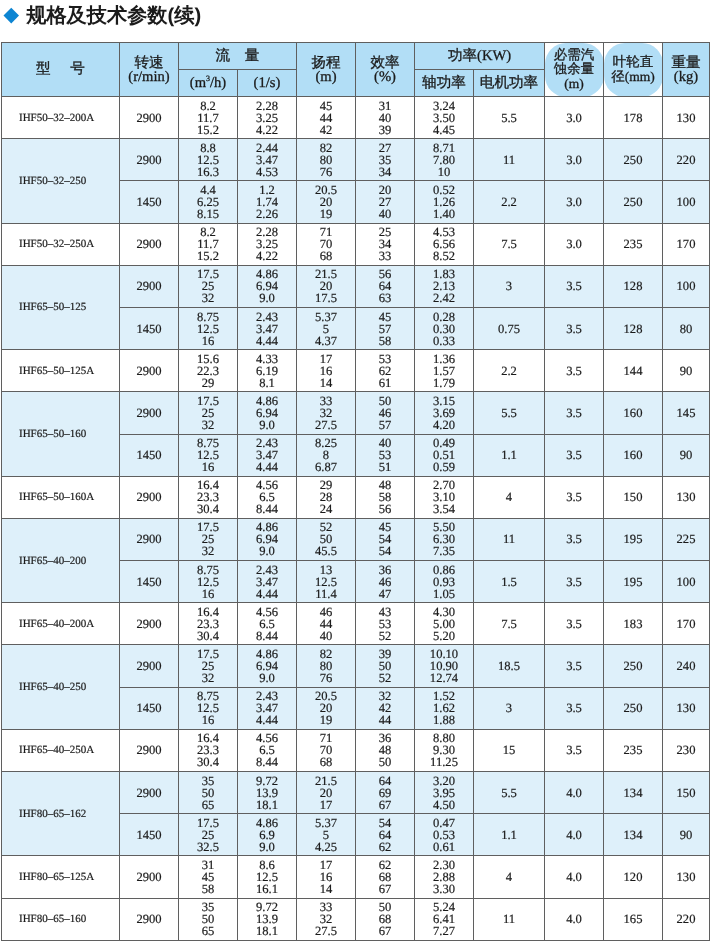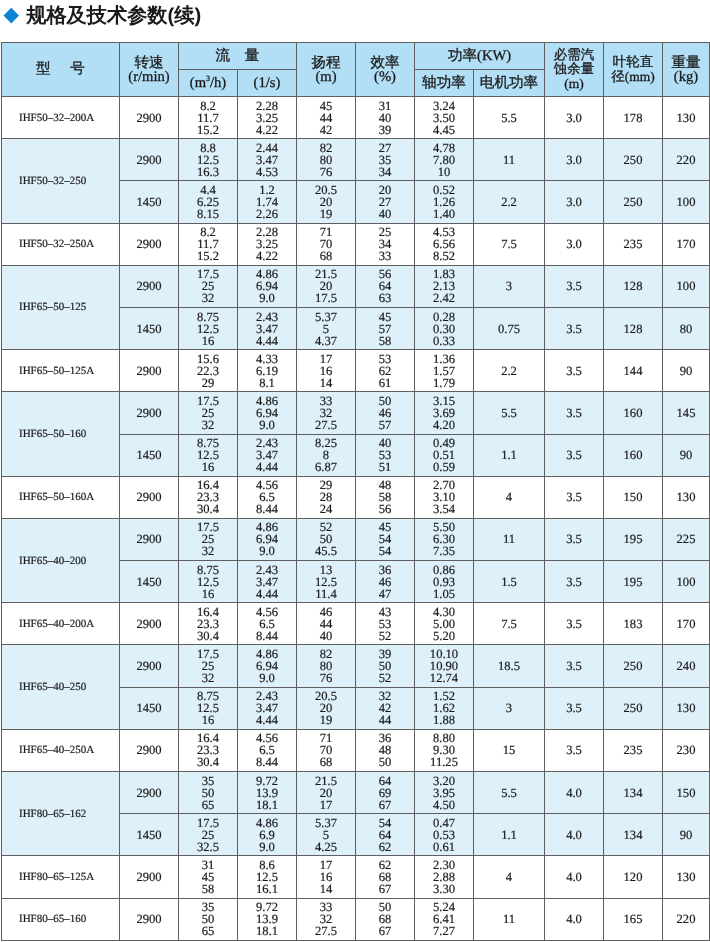--- a/index.html
+++ b/index.html
@@ -23,21 +23,21 @@
   table.spec{position:absolute;left:1px;top:42px;width:708px;height:896.5px;
              border-collapse:collapse;table-layout:fixed;
              color:#1b1b1b;}
   table.spec td,table.spec th{
              border:1px solid #5f5f5f;padding:0;margin:0;
              text-align:center;vertical-align:middle;
              font-weight:normal;overflow:hidden;}
   table.spec thead th{background:#b2def6;font-size:14.6px;line-height:15px;font-weight:normal;-webkit-text-stroke:0.3px currentColor;
              height:26px;}
   table.spec thead th.two-line{line-height:14px;text-align:center;}
-  table.spec thead th.multi-line{line-height:14.2px;font-size:13.5px;}
+  table.spec thead th.multi-line{line-height:14.2px;font-size:13.5px;border-radius:21px;}
   table.spec tbody td{font-size:12.6px;line-height:12.0px;height:41.2px;font-weight:normal;-webkit-text-stroke:0.2px currentColor;
              background:#ffffff;}
   table.spec tbody tr.alt td{background:#def0fa;}
   .stk{display:block;white-space:nowrap;}
   .sup{font-size:8px;vertical-align:super;line-height:0;}
   table.spec thead th.hdr-model{letter-spacing:8px;text-indent:8px;}
   table.spec thead th.hdr-flow{letter-spacing:5.5px;text-indent:5.5px;}
   table.spec td.model-cell{font-size:11px;text-align:left;padding-left:17px;margin-top:32px;}
 </style>
 </head>
@@ -153,21 +153,21 @@
             <span class="stk">82</span>
             <span class="stk">80</span>
             <span class="stk">76</span>
           </td>
           <td>
             <span class="stk">27</span>
             <span class="stk">35</span>
             <span class="stk">34</span>
           </td>
           <td>
-            <span class="stk">4.78</span>
+            <span class="stk">8.71</span>
             <span class="stk">7.80</span>
             <span class="stk">10</span>
           </td>
           <td>11</td>
           <td>3.0</td>
           <td>250</td>
           <td>220</td>
         </tr>
         <tr class="alt">
           <td>1450</td>

